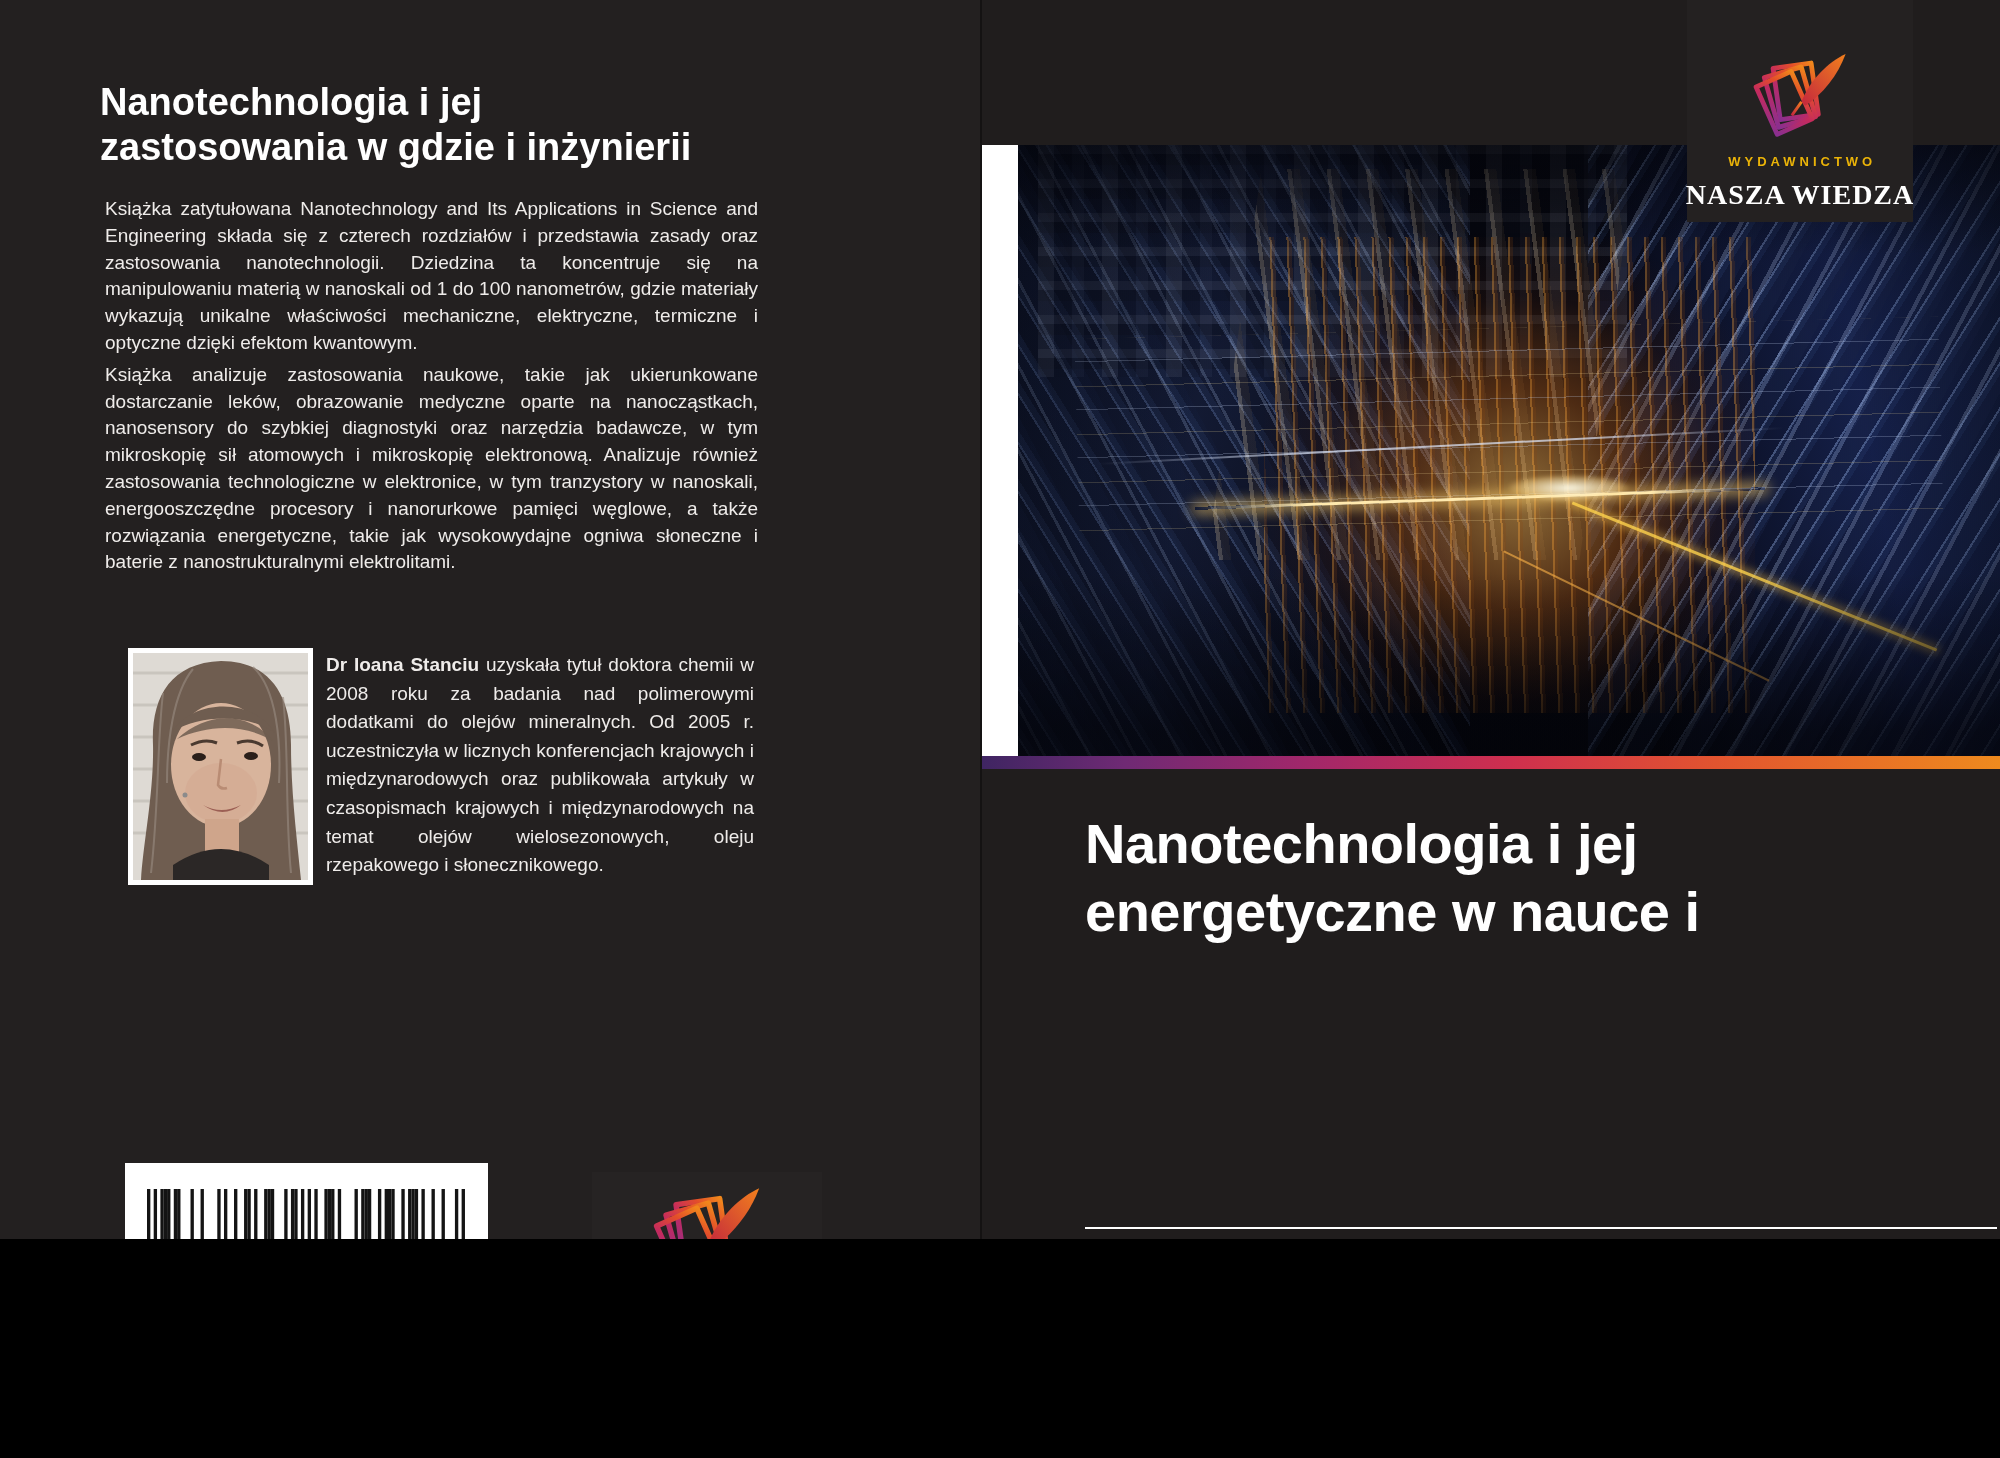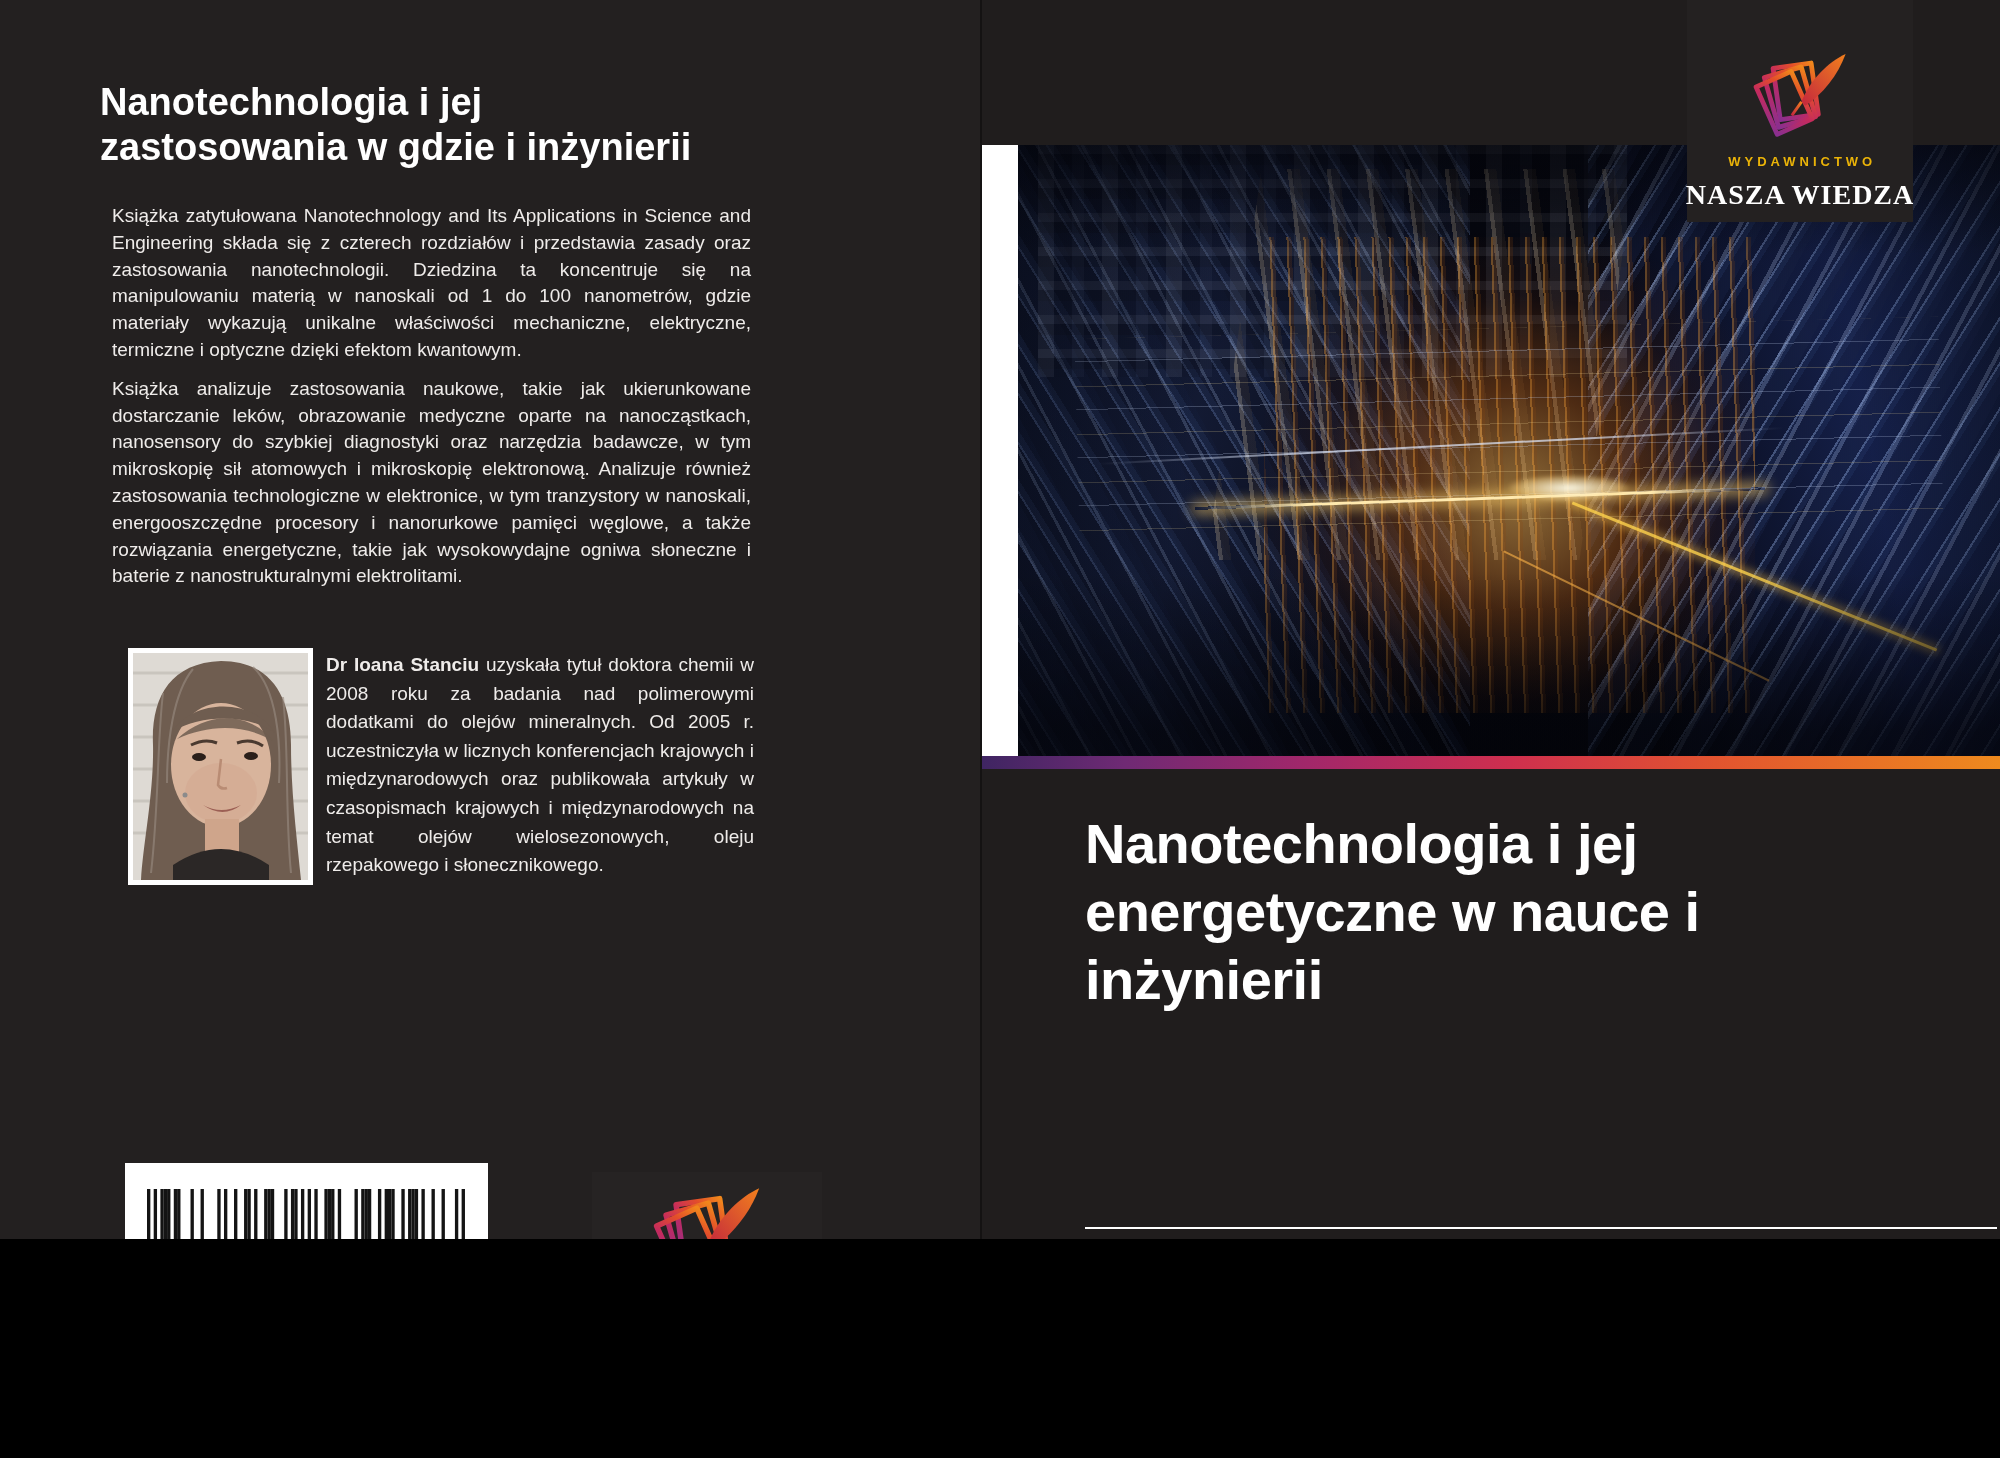--- a/index.html
+++ b/index.html
@@ -7,21 +7,21 @@
         font-family:"Liberation Sans",sans-serif;-webkit-font-smoothing:antialiased;}
   
   .back-cover{position:absolute;left:0;top:0;width:980px;height:1458px;background:#232020;}
   .spine{position:absolute;left:980px;top:0;width:2px;height:1458px;background:#141212;}
   .front-cover{position:absolute;left:982px;top:0;width:1018px;height:1458px;background:#201d1d;}
   
   .back-title{position:absolute;left:100px;top:80px;width:680px;color:#ffffff;
               font-size:38px;font-weight:bold;line-height:45px;letter-spacing:0;}
   .back-desc{position:absolute;left:100px;top:191px;width:663px;color:#efecea;
              font-size:19px;line-height:26.8px;text-align:justify;}
-  .back-desc p{margin:12px;}
+  .back-desc p{margin:5px;}
   
   .author-photo{position:absolute;left:128px;top:648px;width:175px;height:227px;
                 border:5px solid #ffffff;background:#dedad4;}
   .author-photo svg{display:block;width:175px;height:227px;}
   .author-bio{position:absolute;left:326px;top:651px;width:428px;color:#efecea;
               font-size:19px;line-height:28.6px;text-align:justify;}
   .author-bio .bold{font-weight:bold;}
   
   .barcode-box{position:absolute;left:125px;top:1163px;width:363px;height:270px;background:#ffffff;}
   
@@ -243,19 +243,18 @@
       <svg class="pub-icon" viewBox="0 0 130 100">
           <use href="#pubmark"></use>
         </svg>
       <div class="pub-line1">WYDAWNICTWO</div>
       <div class="pub-line2">NASZA WIEDZA</div>
     </div>
 
     <div class="front-title">
       <div>Nanotechnologia i jej</div>
       <div>energetyczne w nauce i</div>
-      <div>inżynierii</div>
     </div>
 
     <div class="title-rule"></div>
     <div class="front-author">Ioana Stanciu</div>
   </div>
 </div>
 
 </body></html>

